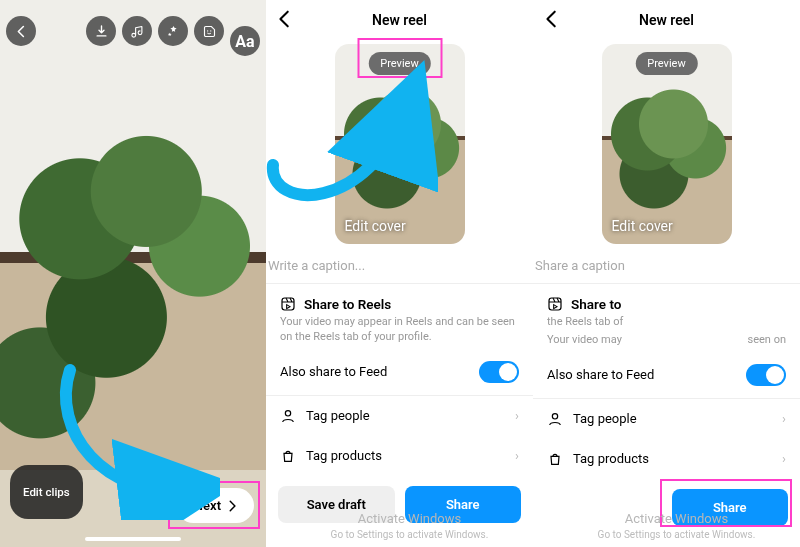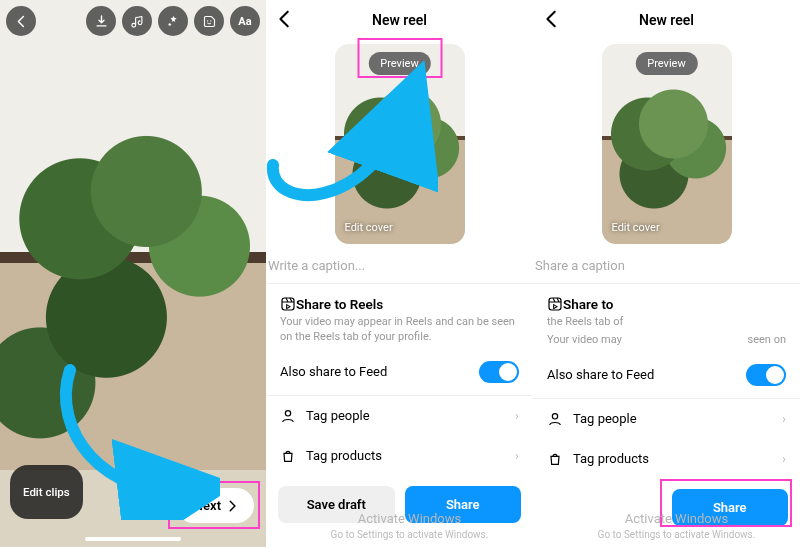--- a/index.html
+++ b/index.html
@@ -39,26 +39,26 @@
   .cover {
     position:relative; width:130px; height:200px; border-radius:14px; overflow:hidden;
     background:
       radial-gradient(circle at 55% 40%, #6b9452 0 34px, transparent 35px),
       radial-gradient(circle at 35% 45%, #4a7238 0 36px, transparent 37px),
       radial-gradient(circle at 72% 52%, #5c8947 0 30px, transparent 31px),
       radial-gradient(circle at 40% 65%, #3c5d2e 0 34px, transparent 35px),
       linear-gradient(#efeee9 0 46%, #5b4432 46% 48%, #c8b79c 48% 100%);
   }
   .preview-pill { position:absolute; top:8px; left:50%; transform:translateX(-50%); background:rgba(90,90,90,.88); color:#fff; font-size:11px; padding:5px 12px; border-radius:14px; cursor:pointer; }
-  .edit-cover { position:absolute; left:10px; bottom:10px; color:#fff; font-size:11px; text-shadow:0 0 4px rgba(0,0,0,.7); cursor:pointer; }
+  .edit-cover { position:absolute; left:10px; bottom:10px; color:#fff; font-size:14px; text-shadow:0 0 4px rgba(0,0,0,.7); cursor:pointer; }
   .hb2 { position:absolute; top:38px; left:50%; transform:translateX(-50%); width:85px; height:40px; }
   .caption { padding:14px 2px 10px; color:#aaa; font-size:13px; cursor:text; }
   .sep { border-top:1px solid #eee; }
   .sec { padding:12px 14px 4px; }
-  .sec-title { font-weight:600; font-size:13.5px; display:flex; align-items:center; }
+  .sec-title { font-weight:600; font-size:13.5px; display:flex; align-items:center; gap:8px; }
   .sec-desc { color:#999; font-size:11px; line-height:1.35; margin-top:3px; }
   .row { display:flex; align-items:center; justify-content:space-between; padding:12px 14px; font-size:13px; cursor:pointer; }
   .row .rl { display:flex; align-items:center; gap:10px; }
   .toggle { width:40px; height:22px; border-radius:12px; background:#0a95ff; position:relative; cursor:pointer; }
   .toggle::after { content:""; position:absolute; right:2px; top:2px; width:18px; height:18px; border-radius:50%; background:#fff; }
   .chev { color:#bbb; }
   .btnrow { display:flex; gap:10px; padding:10px 12px 0; }
   .btn { flex:1; text-align:center; padding:11px 0; border-radius:8px; font-weight:600; font-size:13px; cursor:pointer; }
   .btn.draft { background:#efefef; color:#000; }
   .btn.share { background:#0a95ff; color:#fff; }
@@ -100,21 +100,21 @@
         </svg>
     </div>
     <div class="ibtn">
       <svg viewBox="0 0 24 24" width="15" height="15">
           <path d="M4 6a2 2 0 012-2h9l5 5v9a2 2 0 01-2 2H6a2 2 0 01-2-2V6z" stroke="#fff" stroke-width="1.8" fill="none"></path>
           <circle cx="9" cy="11" r="1" fill="#fff"></circle>
           <circle cx="14" cy="11" r="1" fill="#fff"></circle>
           <path d="M9 15c1 1 4 1 5 0" stroke="#fff" stroke-width="1.6" fill="none" stroke-linecap="round"></path>
         </svg>
     </div>
-    <div class="ibtn" style="font-weight:700; font-size:11px;">Aa</div>
+    <div class="ibtn" style="font-weight:700; font-size:16px;margin-top:20px;">Aa</div>
   </div>
   <div class="edit-clips">Edit clips</div>
   <div class="next-btn">
     <span>Next</span>
     <svg viewBox="0 0 24 24" width="14" height="14">
         <path d="M9 4l8 8-8 8" stroke="#000" stroke-width="2.5" fill="none" stroke-linecap="round" stroke-linejoin="round"></path>
       </svg>
   </div>
   <div class="highlight-box hb1"></div>
   <svg class="arrow-svg" style="left:50px; top:350px; width:170px; height:170px;" viewBox="0 0 170 170">

